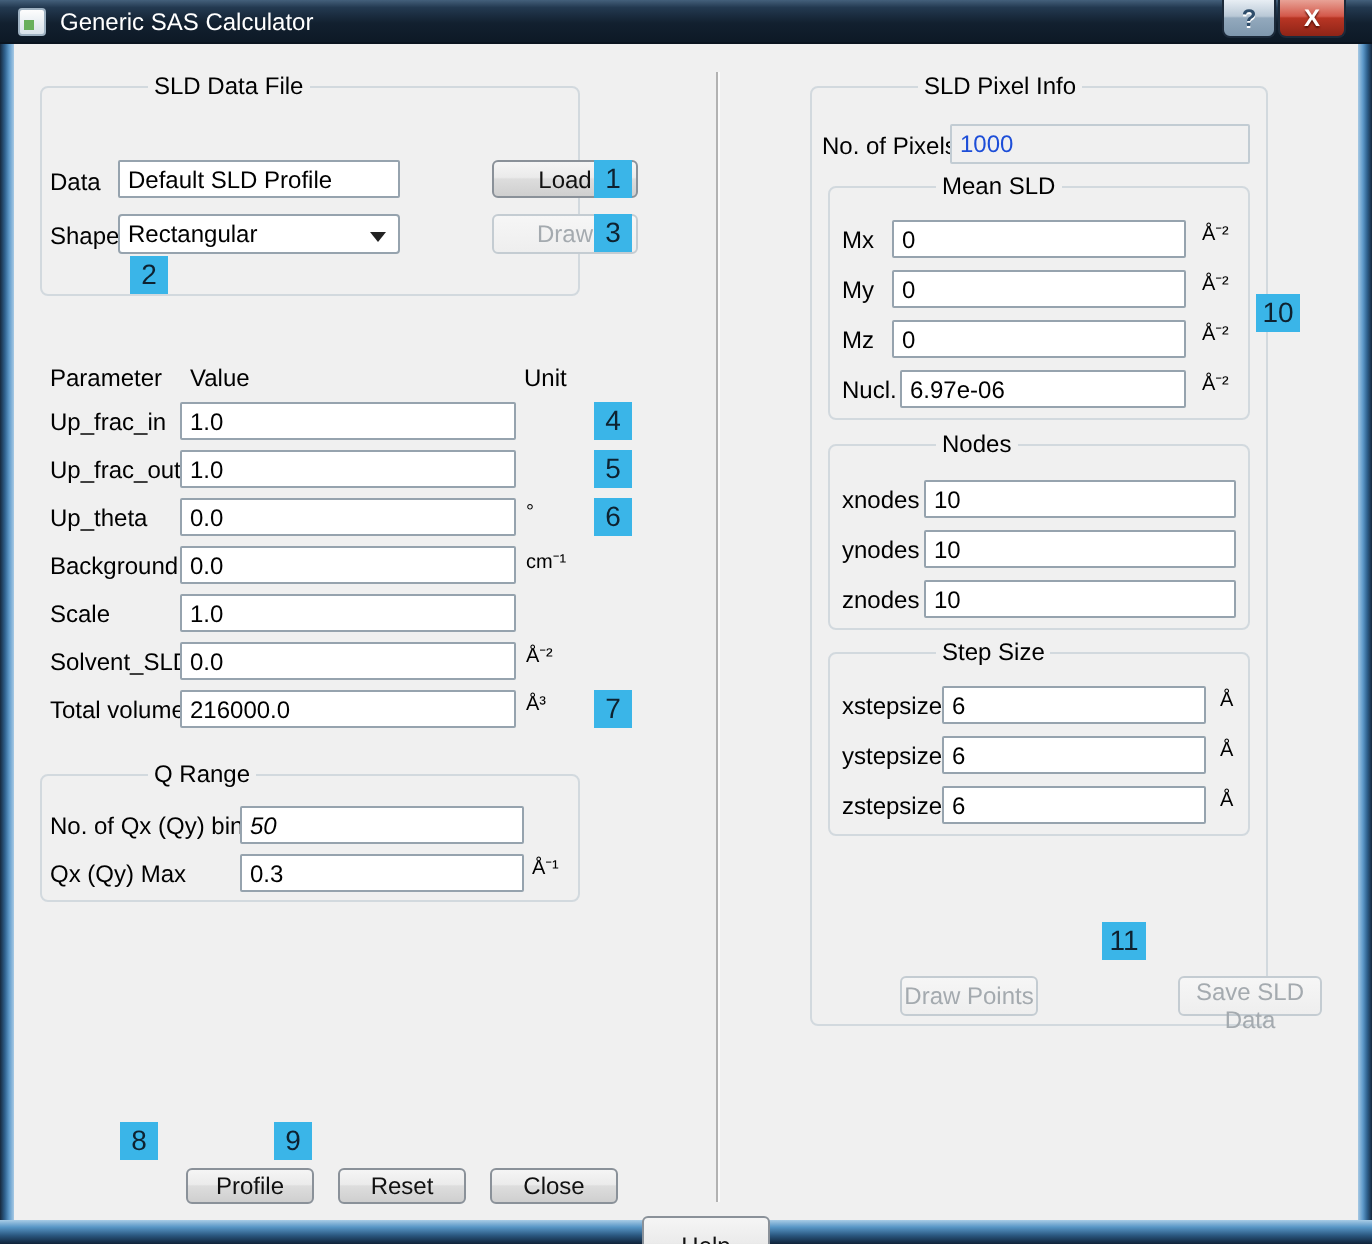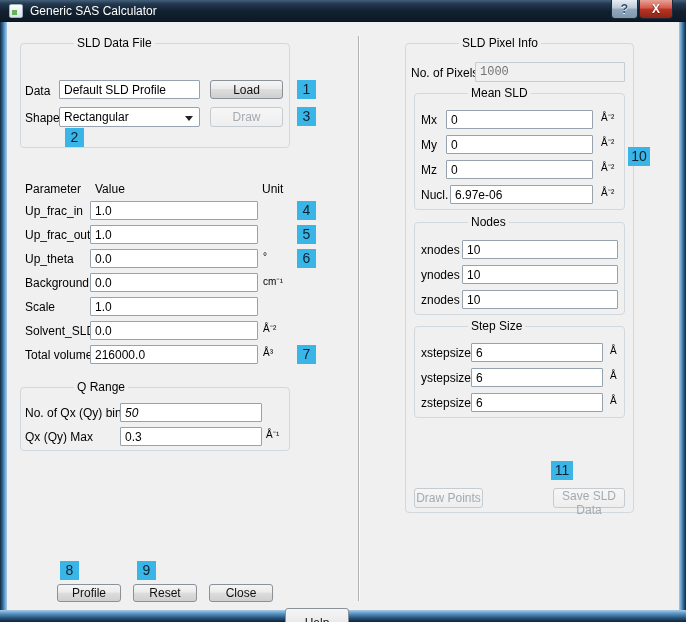--- a/index.html
+++ b/index.html
@@ -51,26 +51,26 @@
   .group-title { position:absolute; top:-8px; left:8px; background:#f0f0f0;
     padding:0 3px; font-size:12px; line-height:14px; white-space:nowrap;margin-left:45px; }
   
   .lbl { font-size:12px; line-height:14px; white-space:nowrap; }
   .hdr { font-size:12px; line-height:14px; white-space:nowrap; }
   .unit { font-size:10px; line-height:14px; white-space:nowrap; }
   .txt {
     height:19px; border:1px solid #96a3ae; border-radius:1px; background:#ffffff;
     font-family:"Liberation Sans", sans-serif; font-size:12px; color:#000; padding:0 4px;
   }
-  .txt.disabled { background:#f0f0f0; border-color:#c2ccd3; color:#737373;font-family:Liberation Mono, monospace; }
+  .txt.disabled { background:#f0f0f0; border-color:#c2ccd3; color:#1d4ed8; }
   .btn {
     height:19px; border:1px solid #8a9199; border-radius:3px;
     background:linear-gradient(180deg,#f5f5f5 0%,#ebebeb 45%,#dddddd 50%,#cfcfcf 100%);
     font-family:"Liberation Sans", sans-serif; font-size:12px; color:#111;
-    text-align:center; cursor:default;
+    text-align:center; cursor:default;margin-left:36px;
   }
   .btn.disabled {
     color:#a4aaaf; border-color:#c4ccd2;
     background:linear-gradient(180deg,#f6f6f6 0%,#eeeeee 100%);
   }
   .combo {
     height:20px; border:1px solid #96a3ae; border-radius:2px; background:#ffffff;
     font-size:12px; line-height:18px; padding:0 4px; cursor:default;
   }
   .combo .arrow {

